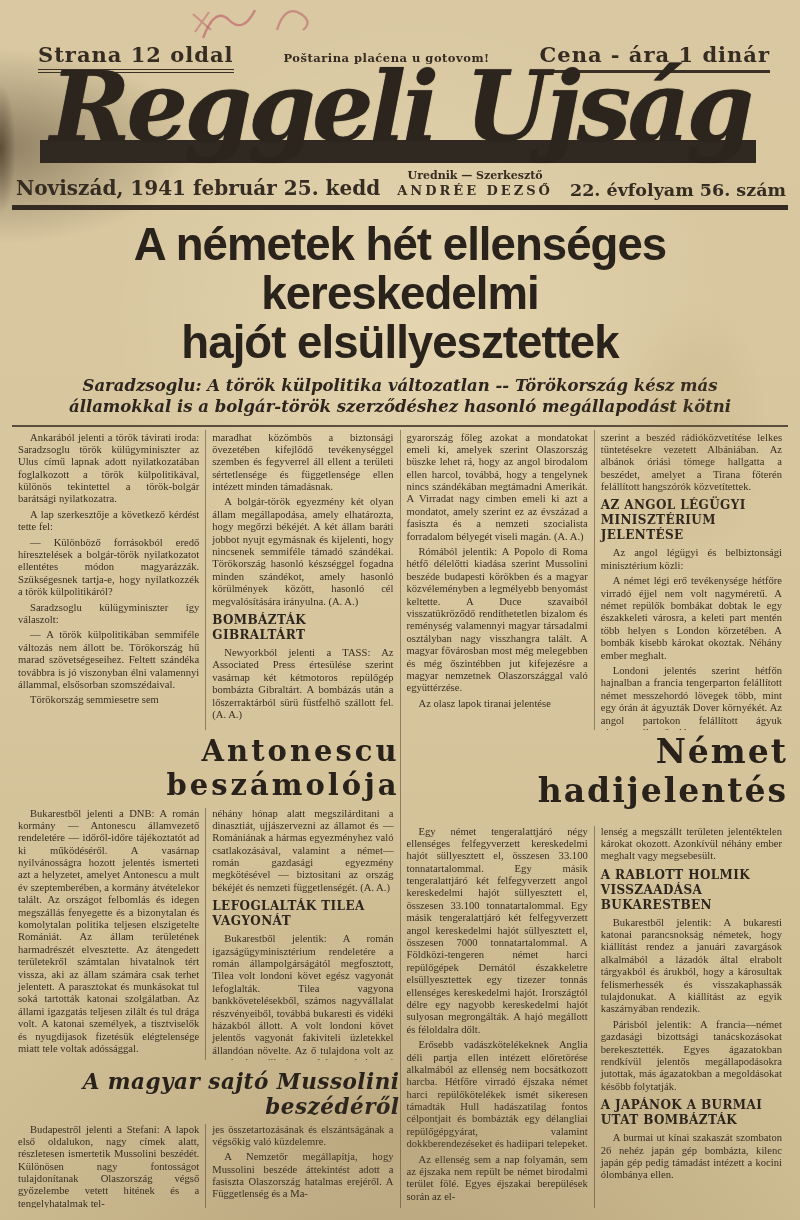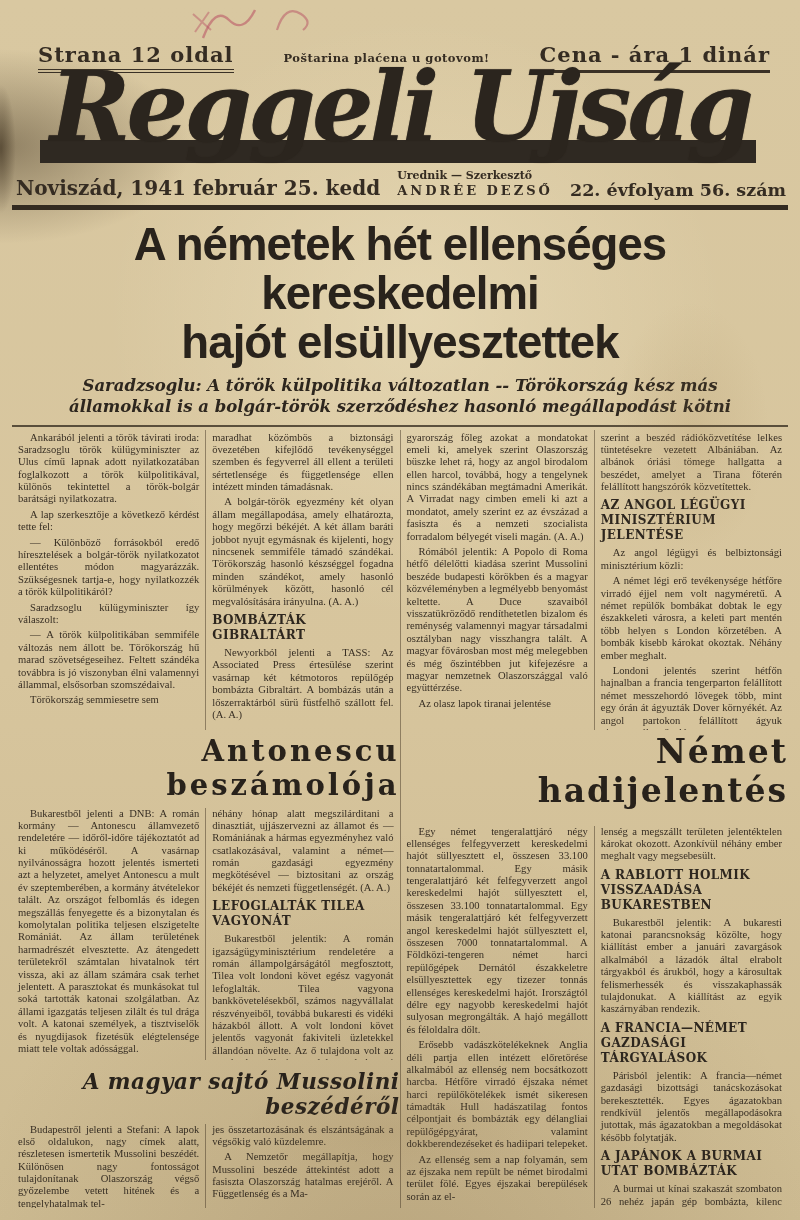--- a/index.html
+++ b/index.html
@@ -27,21 +27,21 @@
 
   .masthead{
     position:relative;z-index:2;text-align:center;margin-top:-14px;
     font-family:"DejaVu Serif",serif;font-style:italic;font-weight:bold;
     font-size:97px;line-height:1;letter-spacing:-4px;color:#2b251e;
     text-shadow:0 0 1px rgba(43,37,30,.6);
   }
   .masthead-bar{position:relative;z-index:1;height:23px;background:#2e2username;background:#2f2922;margin:-16px 44px 0 40px;}
   .dateline{display:flex;justify-content:space-between;align-items:flex-end;margin:6px 14px 0 16px;}
   .dl-date{font-family:"DejaVu Serif",serif;font-weight:bold;font-size:20px;}
-  .dl-center{line-height:1.25;margin-bottom:1px;}
+  .dl-center{text-align:center;line-height:1.25;margin-bottom:1px;}
   .dl-role{font-family:"DejaVu Serif",serif;font-size:11px;font-weight:bold;}
   .dl-name{font-family:"DejaVu Serif",serif;font-size:13px;font-weight:bold;letter-spacing:3px;}
   .dl-issue{font-family:"DejaVu Serif",serif;font-weight:bold;font-size:17.5px;}
   .rule-thick{height:5px;background:#332b21;margin:5px 12px 0 12px;}
 
   .headline{
     margin:10px 0 0;text-align:center;
     font-family:"Liberation Sans",sans-serif;font-weight:bold;
     font-size:47px;line-height:1.04;color:#29231c;
     transform:scaleX(.97);letter-spacing:-1px;
@@ -177,22 +177,21 @@
       <div class="sec-head nemet">Német hadijelentés</div>
       <div class="two-col nem-body">
         <div class="c vr">
           <p class="body">Egy német tengeralattjáró négy ellenséges felfegyverzett kereskedelmi hajót süllyesztett el, összesen 33.100 tonnatartalommal. Egy másik tengeralattjáró két felfegyverzett angol kereskedelmi hajót süllyesztett el, összesen 33.100 tonnatartalommal. Egy másik tengeralattjáró két felfegyverzett angol kereskedelmi hajót süllyesztett el, összesen 7000 tonnatartalommal. A Földközi-tengeren német harci repülőgépek Dernától északkeletre elsüllyesztettek egy tizezer tonnás ellenséges kereskedelmi hajót. Irországtól délre egy nagyobb kereskedelmi hajót sulyosan megrongálták. A hajó megállott és féloldalra dőlt.</p>
           <p class="body">Erősebb vadászkötelékeknek Anglia déli partja ellen intézett előretörése alkalmából az ellenség nem bocsátkozott harcba. Hétfőre virradó éjszaka német harci repülőkötelékek ismét sikeresen támadták Hull hadászatilag fontos célpontjait és bombázták egy délangliai repülőgépgyárat, valamint dokkberendezéseket és hadiipari telepeket.</p>
           <p class="body">Az ellenség sem a nap folyamán, sem az éjszaka nem repült be német birodalmi terület fölé. Egyes éjszakai berepülések során az el-</p>
         </div>
         <div class="c">
           <p class="body nofirst">lenség a megszállt területen jelentéktelen károkat okozott. Azonkívül néhány ember meghalt vagy megsebesült.</p>
           <div class="minihead">A RABLOTT HOLMIK VISSZAADÁSA BUKARESTBEN</div>
-          <p class="body">Bukarestből jelentik: A bukaresti katonai parancsnokság közölte, hogy kiállítást ember a januári zavargások alkalmából a lázadók által elrabolt tárgyakból és árukból, hogy a károsultak felismerhessék és visszakaphassák tulajdonukat. A kiállítást az egyik kaszárnyában rendezik.</p>
-          <div class="minihead">A FRANCIA—NÉMET GAZDASÁGI TÁRGYALÁSOK</div>
+          <p class="body">Bukarestből jelentik: A bukaresti katonai parancsnokság németek, hogy kiállítást rendez a januári zavargások alkalmából a lázadók által elrabolt tárgyakból és árukból, hogy a károsultak felismerhessék és visszakaphassák tulajdonukat. A kiállítást az egyik kaszárnyában rendezik.</p>
           <p class="body">Párisból jelentik: A francia—német gazdasági bizottsági tanácskozásokat berekesztették. Egyes ágazatokban rendkívül jelentős megállapodásokra jutottak, más ágazatokban a megoldásokat később folytatják.</p>
           <div class="minihead">A JAPÁNOK A BURMAI UTAT BOMBÁZTÁK</div>
           <p class="body">A burmai ut kínai szakaszát szombaton 26 nehéz japán gép bombázta, kilenc japán gép pedig támadást intézett a kocini ólombánya ellen.</p>
         </div>
       </div>
     </div>
 
   </div>
 </div>
 

